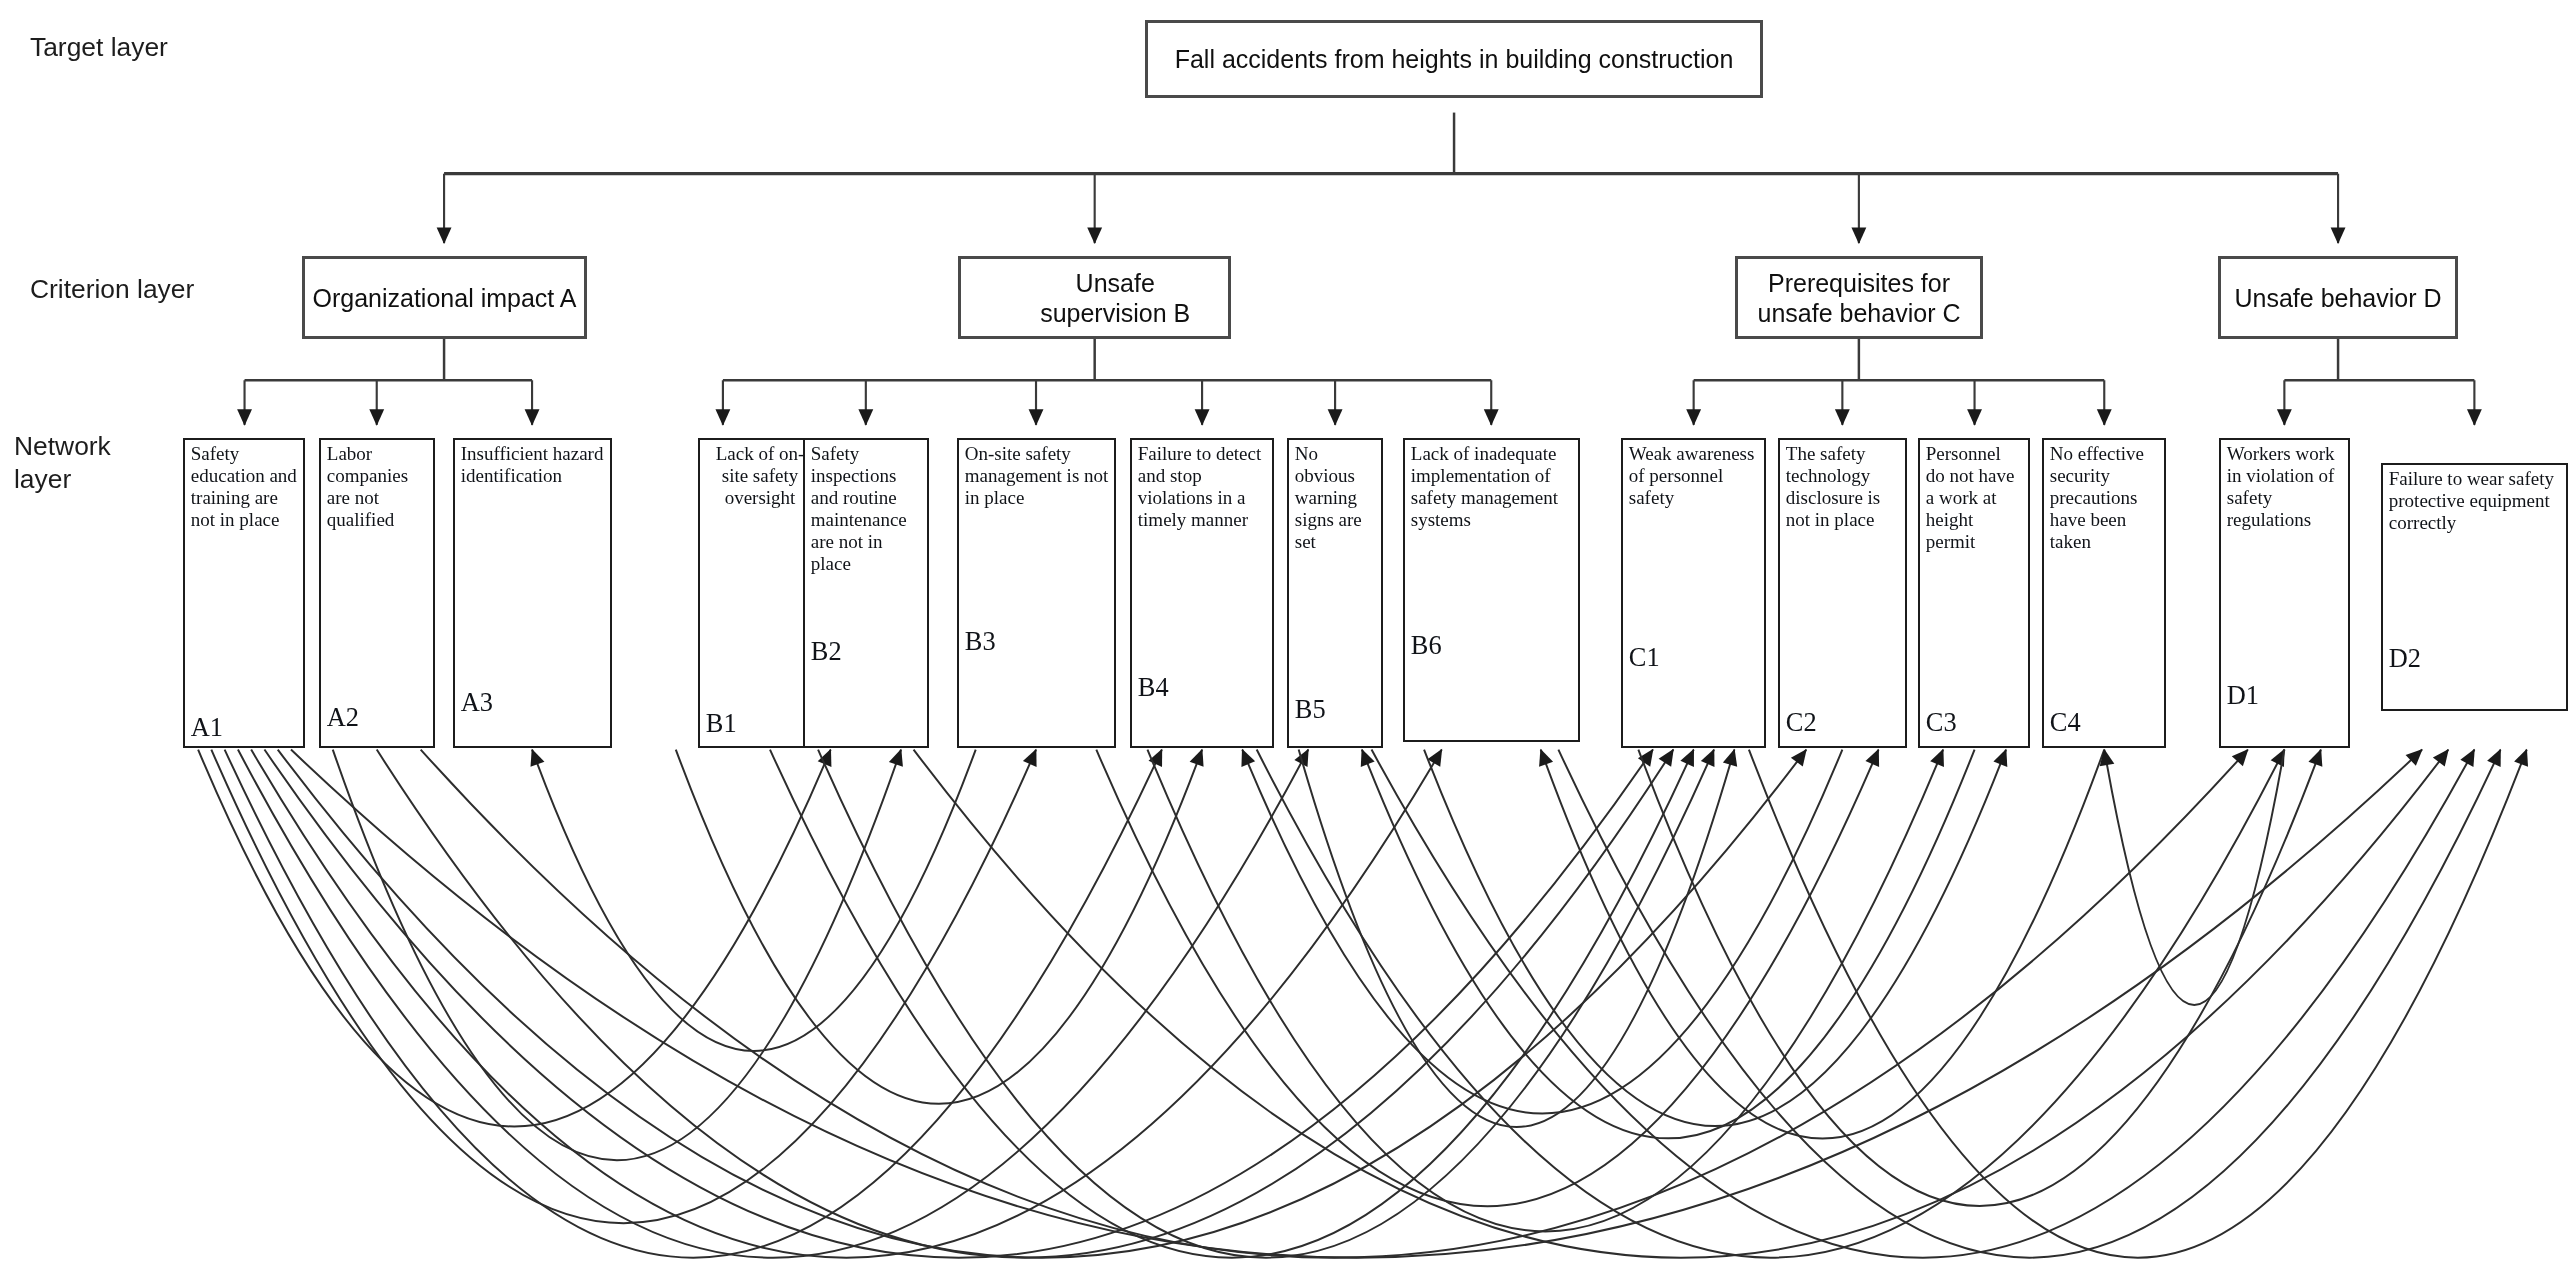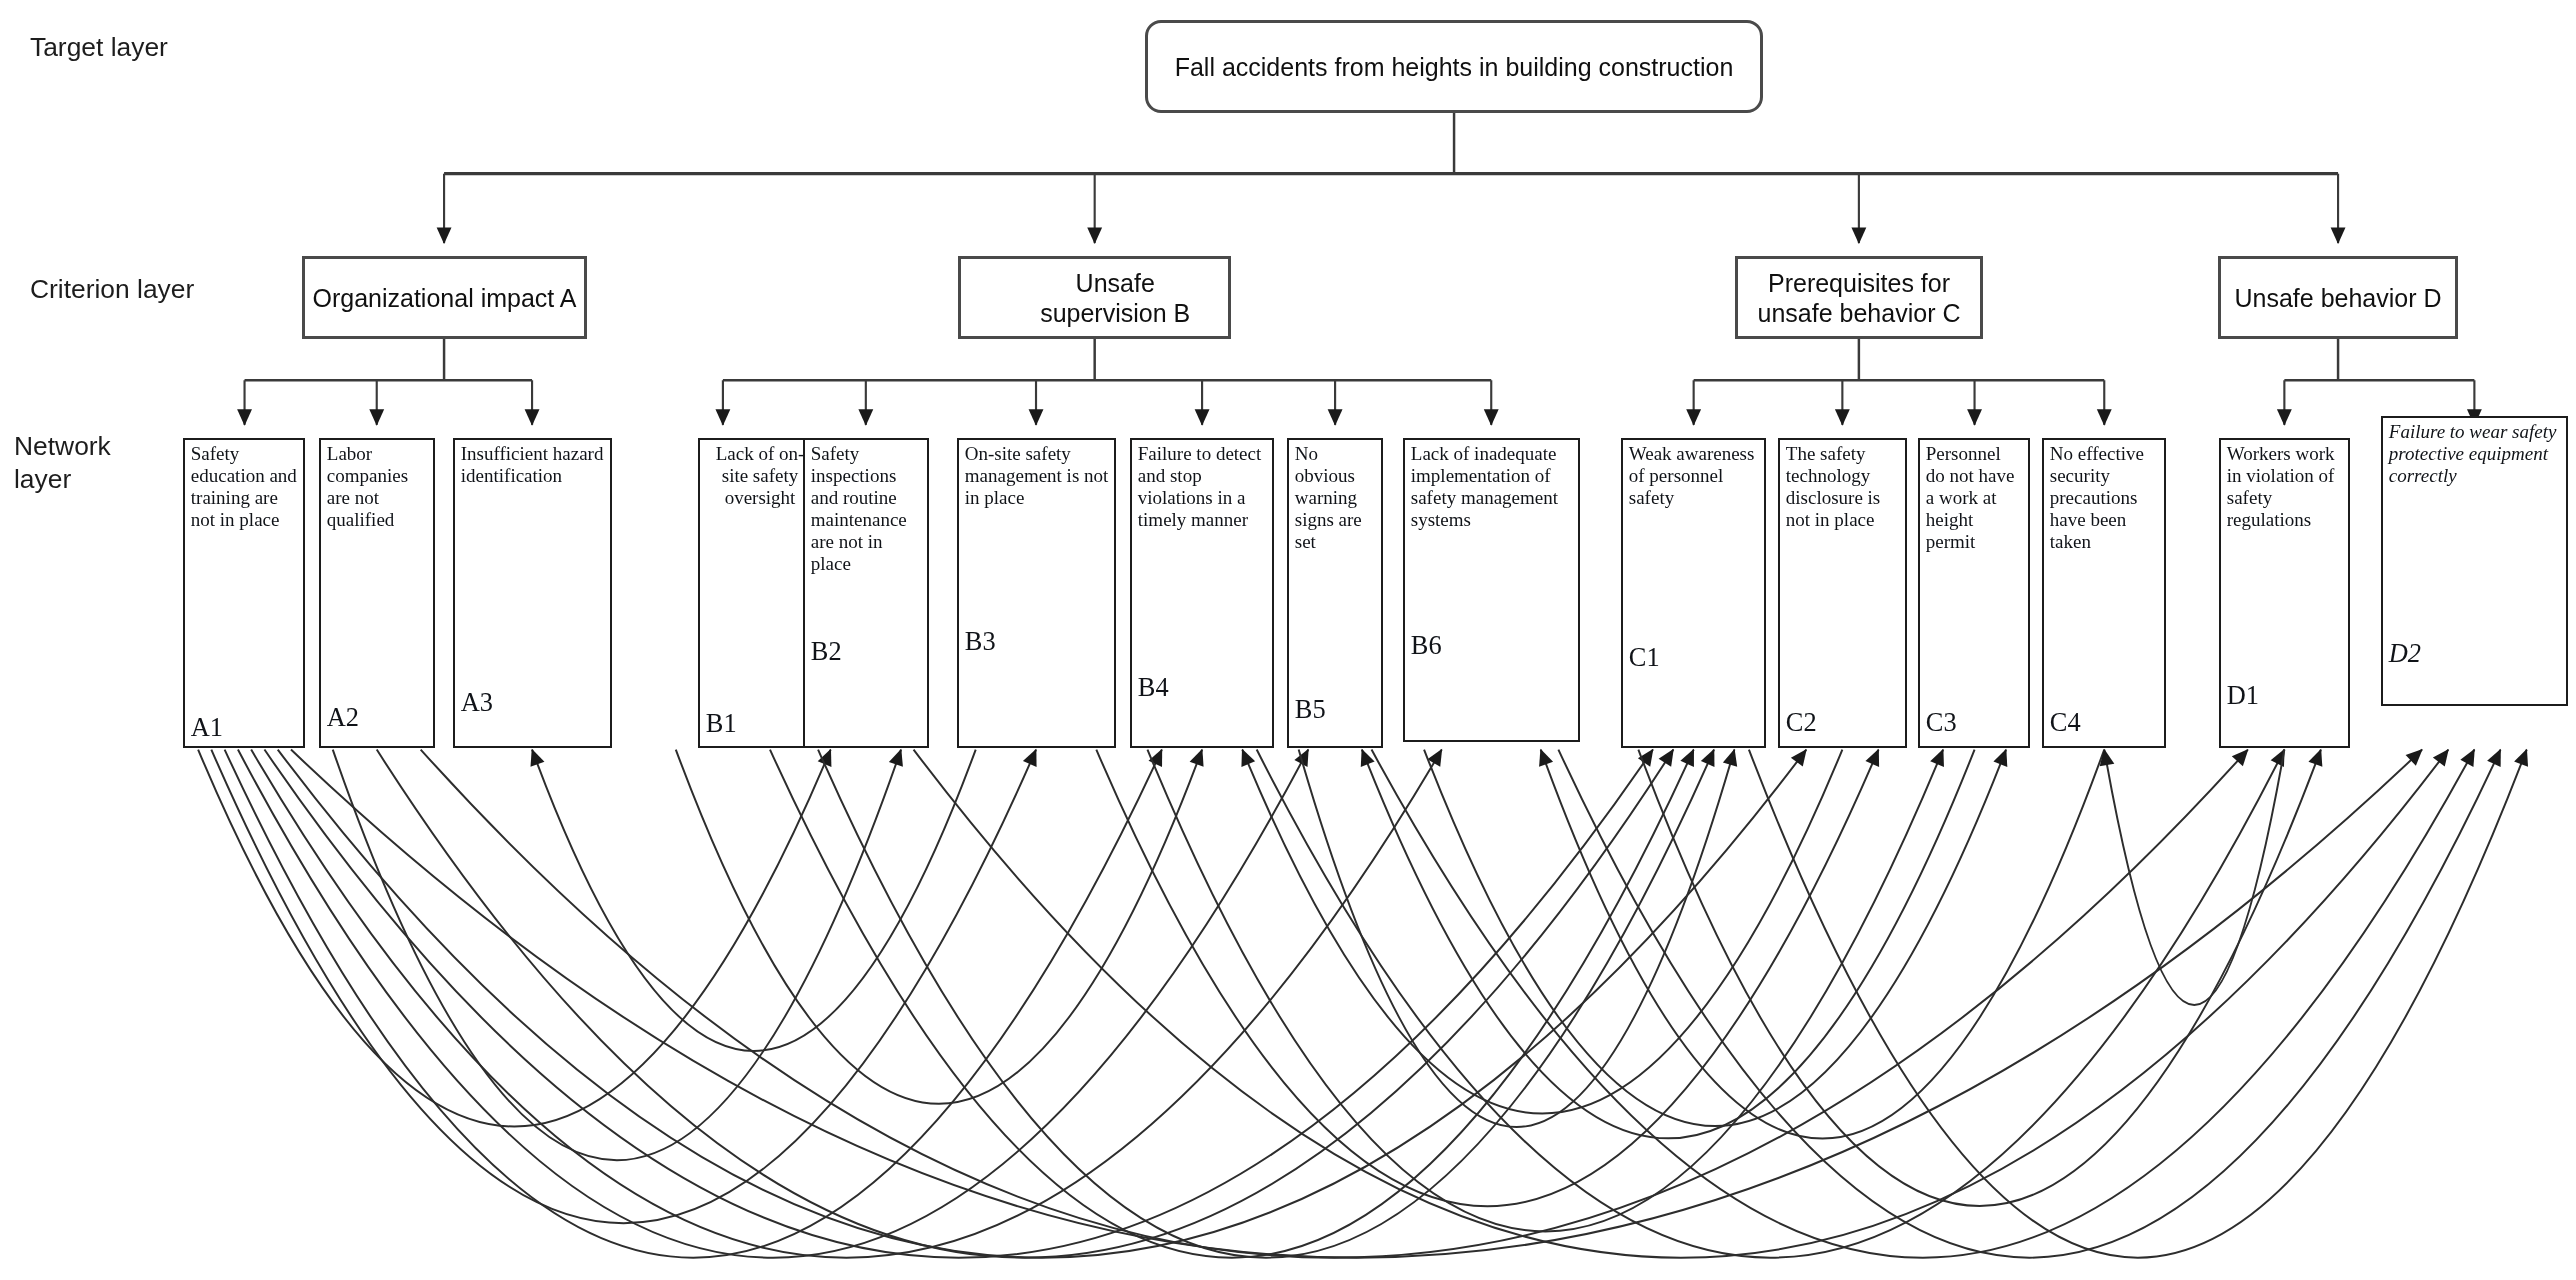--- a/index.html
+++ b/index.html
@@ -88,21 +88,21 @@
         <path d="M 2547.0 907 Q 2206.0 1848.664, 1864.9 907" fill="none" stroke="#2d2d2d" stroke-width="2.4" marker-end="url(#arr)"></path>
         <path d="M 2765.0 907 Q 2656.0 1525.4, 2547.0 907" fill="none" stroke="#2d2d2d" stroke-width="2.4" marker-end="url(#arr)"></path>
       </g>
   </svg>
 
   <div class="layer-label" style="left:30px;top:31px;">Target layer</div>
   <div class="layer-label" style="left:30px;top:273px;">Criterion layer</div>
   <div class="layer-label" style="left:14px;top:430px;">Network
 layer</div>
 
-  <div class="outer-box" style="left:1145px;top:20px;width:618px;height:93px;border-radius:16px;">
+  <div class="outer-box" style="left:1145px;top:20px;width:618px;height:78px;">
     <span>Fall accidents from heights in building construction</span>
   </div>
 
   <div id="criteria-host">
       <div class="outer-box" style="left: 302px; top: 256px; width: 285px; height: 83px;">
         <span>Organizational impact A</span>
       </div>
       <div class="outer-box" style="left: 958px; top: 256px; width: 273px; height: 83px; padding-left: 48px;">
         <span>Unsafe supervision B</span>
       </div>
@@ -163,19 +163,19 @@
         <div class="node-code" style="bottom: 8.3px;">C3</div>
       </div>
       <div class="node-box" style="left: 2042px; top: 438px; width: 124px; height: 310px;">
         <div class="node-desc">No effective security precautions have been taken</div>
         <div class="node-code" style="bottom: 8.3px;">C4</div>
       </div>
       <div class="node-box" style="left: 2219px; top: 438px; width: 131px; height: 310px;">
         <div class="node-desc">Workers work in violation of safety regulations</div>
         <div class="node-code" style="bottom: 35px;">D1</div>
       </div>
-      <div class="node-box" style="left: 2381px; top: 416px; width: 187px; height: 290px; font-style: italic;">
+      <div class="node-box" style="left: 2381px; top: 463px; width: 187px; height: 248px;">
         <div class="node-desc">Failure to wear safety protective equipment correctly</div>
         <div class="node-code" style="bottom: 35px;">D2</div>
       </div>
     </div>
 </div>
 
 
 </body></html>

